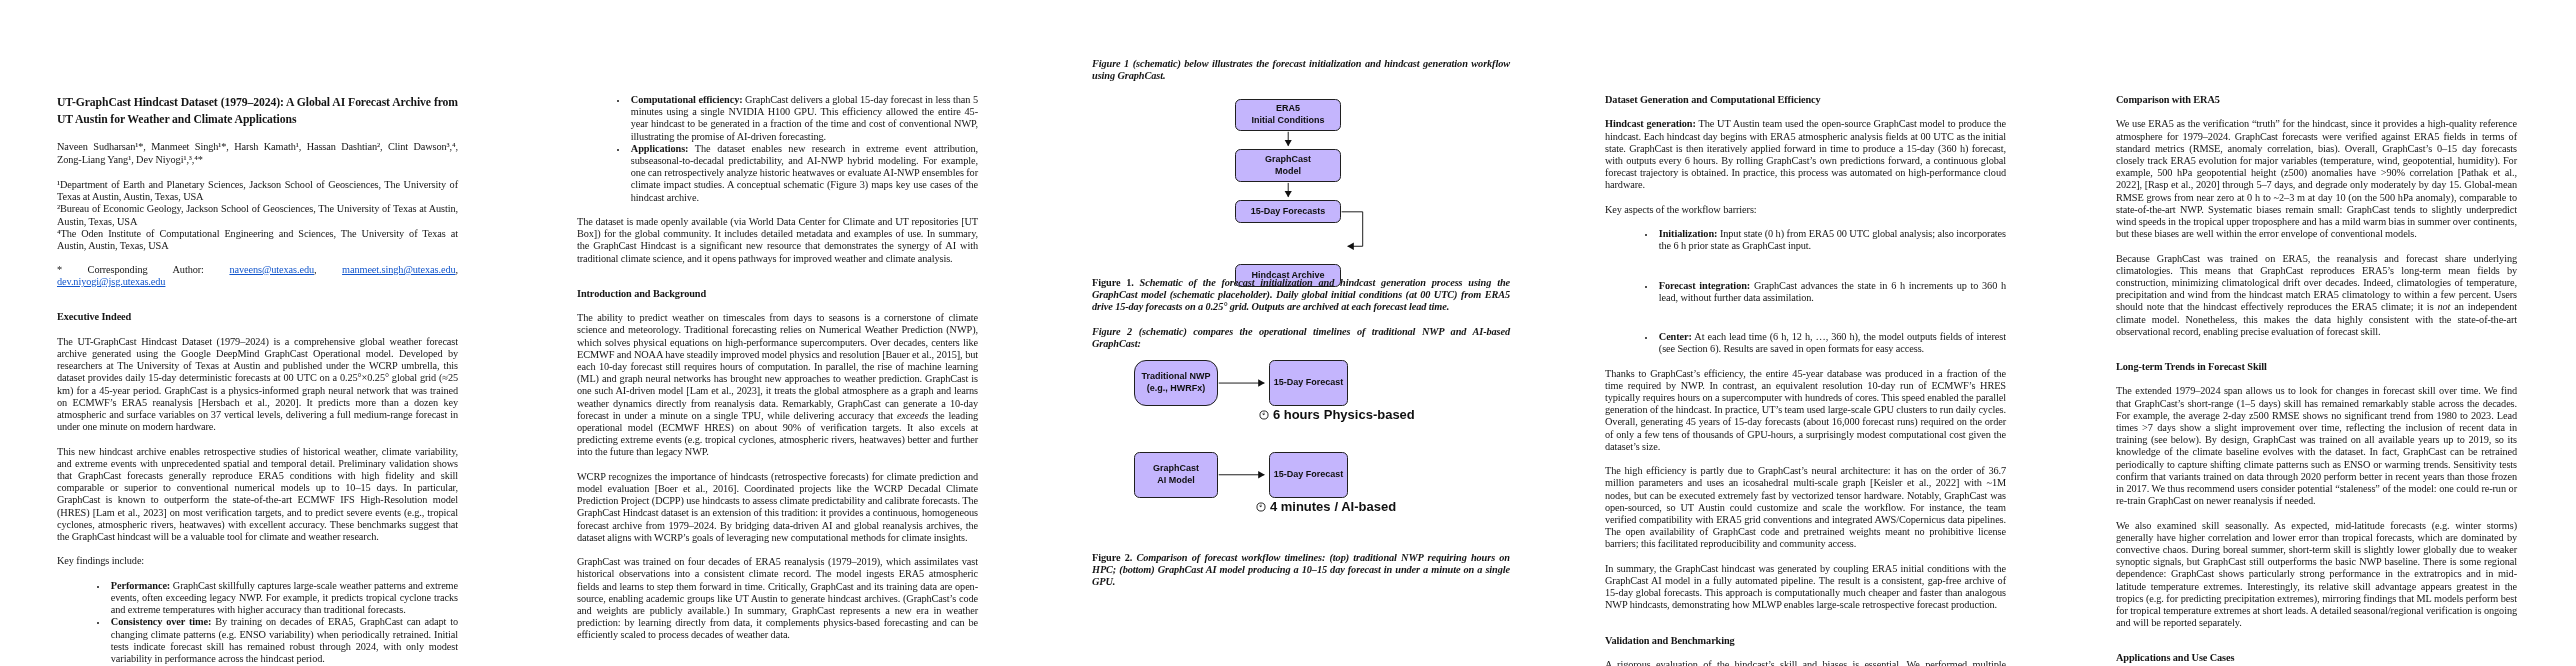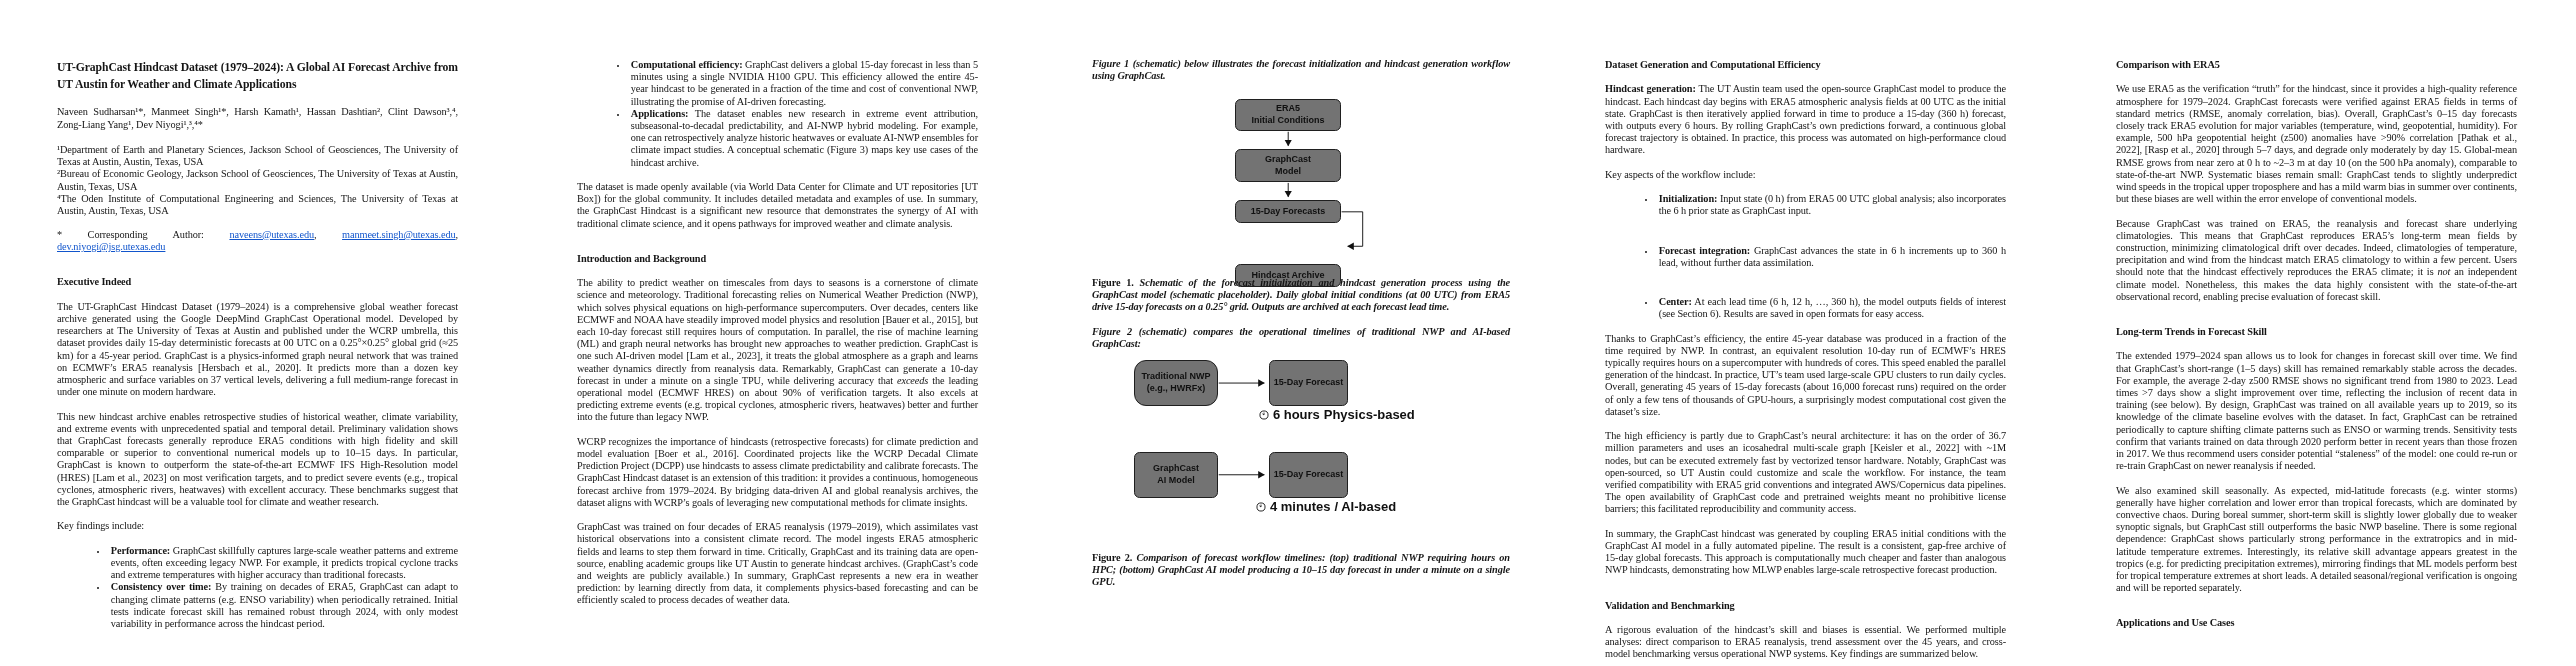--- a/index.html
+++ b/index.html
@@ -3,21 +3,21 @@
 <meta charset="utf-8">
 <style>
   * { box-sizing: border-box; }
   html, body { margin: 0; padding: 0; }
   body {
     width: 2576px; height: 667px; position: relative; overflow: hidden;
     background: #ffffff; color: #151515;
     font-family: "Liberation Serif", "DejaVu Serif", serif;
   }
   .col {
-    position: absolute; top: 0; width: 401px; padding-top: 59px;
+    position: absolute; top: 0; width: 401px; padding-top: 94px;
     font-size: 10.3px; line-height: 12.2px; text-align: justify;
     letter-spacing: -0.1px;
   }
   #col1 { left: 57px; }
   #col2 { left: 577px; }
   #col3 { left: 1092px; width: 418px; height: 479px; padding-top: 0; font-weight: bold; }
   #col4 { left: 1605px; }
   #col5 { left: 2116px; }
 
   .title { font-size: 11.7px; font-weight: bold; line-height: 17px; }
@@ -31,21 +31,21 @@
   ul.first { margin-top: 0; }
   li { padding-left: 2.8px; }
   li::marker { font-size: 0.78em; }
   ul.loose li + li { margin-top: 27px; }
   a.email { color: #1155CC; text-decoration: underline; cursor: pointer; }
   .it { font-style: italic; }
 
   
   .figtext { position: absolute; width: 100%; }
   .fbox {
-    position: absolute; border: 1.1px solid #1f1f1f; border-radius: 5.6px; background: #737373;
+    position: absolute; border: 1.1px solid #1f1f1f; border-radius: 5.6px; background: #c4b5fd;
     display: flex; flex-direction: column; align-items: center; justify-content: center;
     text-align: center; font-family: "Liberation Sans", "DejaVu Sans", sans-serif;
     font-size: 9px; line-height: 11.7px; color: #101010; letter-spacing: 0;
   }
   svg.overlay { position: absolute; left: 0; top: 0; }
   .clock-label {
     position: absolute; display: flex; align-items: center; gap: 3.9px;
     font-family: "Liberation Sans", "DejaVu Sans", sans-serif; font-size: 13px;
     color: #101010; letter-spacing: 0; line-height: 10px;
   }
@@ -159,21 +159,21 @@
     <line x1="228" y1="689" x2="310" y2="689" stroke="#111" stroke-width="1.7" marker-end="url(#ar2)"></line>
     <line x1="228" y1="854" x2="310" y2="854" stroke="#111" stroke-width="1.7" marker-end="url(#ar2)"></line>
   </svg>
 
   <div class="figtext fcap" style="top:552px;"><b>Figure 2.</b><span class="it"> Comparison of forecast workflow timelines: (top) traditional NWP requiring hours on HPC; (bottom) GraphCast AI model producing a 10–15 day forecast in under a minute on a single GPU.</span></div>
 </div>
 
 <div class="col" id="col4">
   <p class="h first">Dataset Generation and Computational Efficiency</p>
   <p><b>Hindcast generation:</b><span> The UT Austin team used the open-source GraphCast model to produce the hindcast. Each hindcast day begins with ERA5 atmospheric analysis fields at 00 UTC as the initial state. GraphCast is then iteratively applied forward in time to produce a 15-day (360 h) forecast, with outputs every 6 hours. By rolling GraphCast’s own predictions forward, a continuous global forecast trajectory is obtained. In practice, this process was automated on high-performance cloud hardware.</span></p>
-  <p>Key aspects of the workflow include:</p>
+  <p>Key aspects of the workflow barriers:</p>
   <ul class="loose">
     <li><b>Initialization:</b><span> Input state (0 h) from ERA5 00 UTC global analysis; also incorporates the 6 h prior state as GraphCast input.</span></li>
     <li><b>Forecast integration:</b><span> GraphCast advances the state in 6 h increments up to 360 h lead, without further data assimilation.</span></li>
     <li><b>Center:</b><span> At each lead time (6 h, 12 h, …, 360 h), the model outputs fields of interest (see Section 6). Results are saved in open formats for easy access.</span></li>
   </ul>
   <p>Thanks to GraphCast’s efficiency, the entire 45-year database was produced in a fraction of the time required by NWP. In contrast, an equivalent resolution 10-day run of ECMWF’s HRES typically requires hours on a supercomputer with hundreds of cores. This speed enabled the parallel generation of the hindcast. In practice, UT’s team used large-scale GPU clusters to run daily cycles. Overall, generating 45 years of 15-day forecasts (about 16,000 forecast runs) required on the order of only a few tens of thousands of GPU-hours, a surprisingly modest computational cost given the dataset’s size.</p>
   <p>The high efficiency is partly due to GraphCast’s neural architecture: it has on the order of 36.7 million parameters and uses an icosahedral multi-scale graph [Keisler et al., 2022] with ~1M nodes, but can be executed extremely fast by vectorized tensor hardware. Notably, GraphCast was open-sourced, so UT Austin could customize and scale the workflow. For instance, the team verified compatibility with ERA5 grid conventions and integrated AWS/Copernicus data pipelines. The open availability of GraphCast code and pretrained weights meant no prohibitive license barriers; this facilitated reproducibility and community access.</p>
   <p>In summary, the GraphCast hindcast was generated by coupling ERA5 initial conditions with the GraphCast AI model in a fully automated pipeline. The result is a consistent, gap-free archive of 15-day global forecasts. This approach is computationally much cheaper and faster than analogous NWP hindcasts, demonstrating how MLWP enables large-scale retrospective forecast production.</p>
   <p class="h">Validation and Benchmarking</p>
   <p>A rigorous evaluation of the hindcast’s skill and biases is essential. We performed multiple analyses: direct comparison to ERA5 reanalysis, trend assessment over the 45 years, and cross-model benchmarking versus operational NWP systems. Key findings are summarized below.</p>

